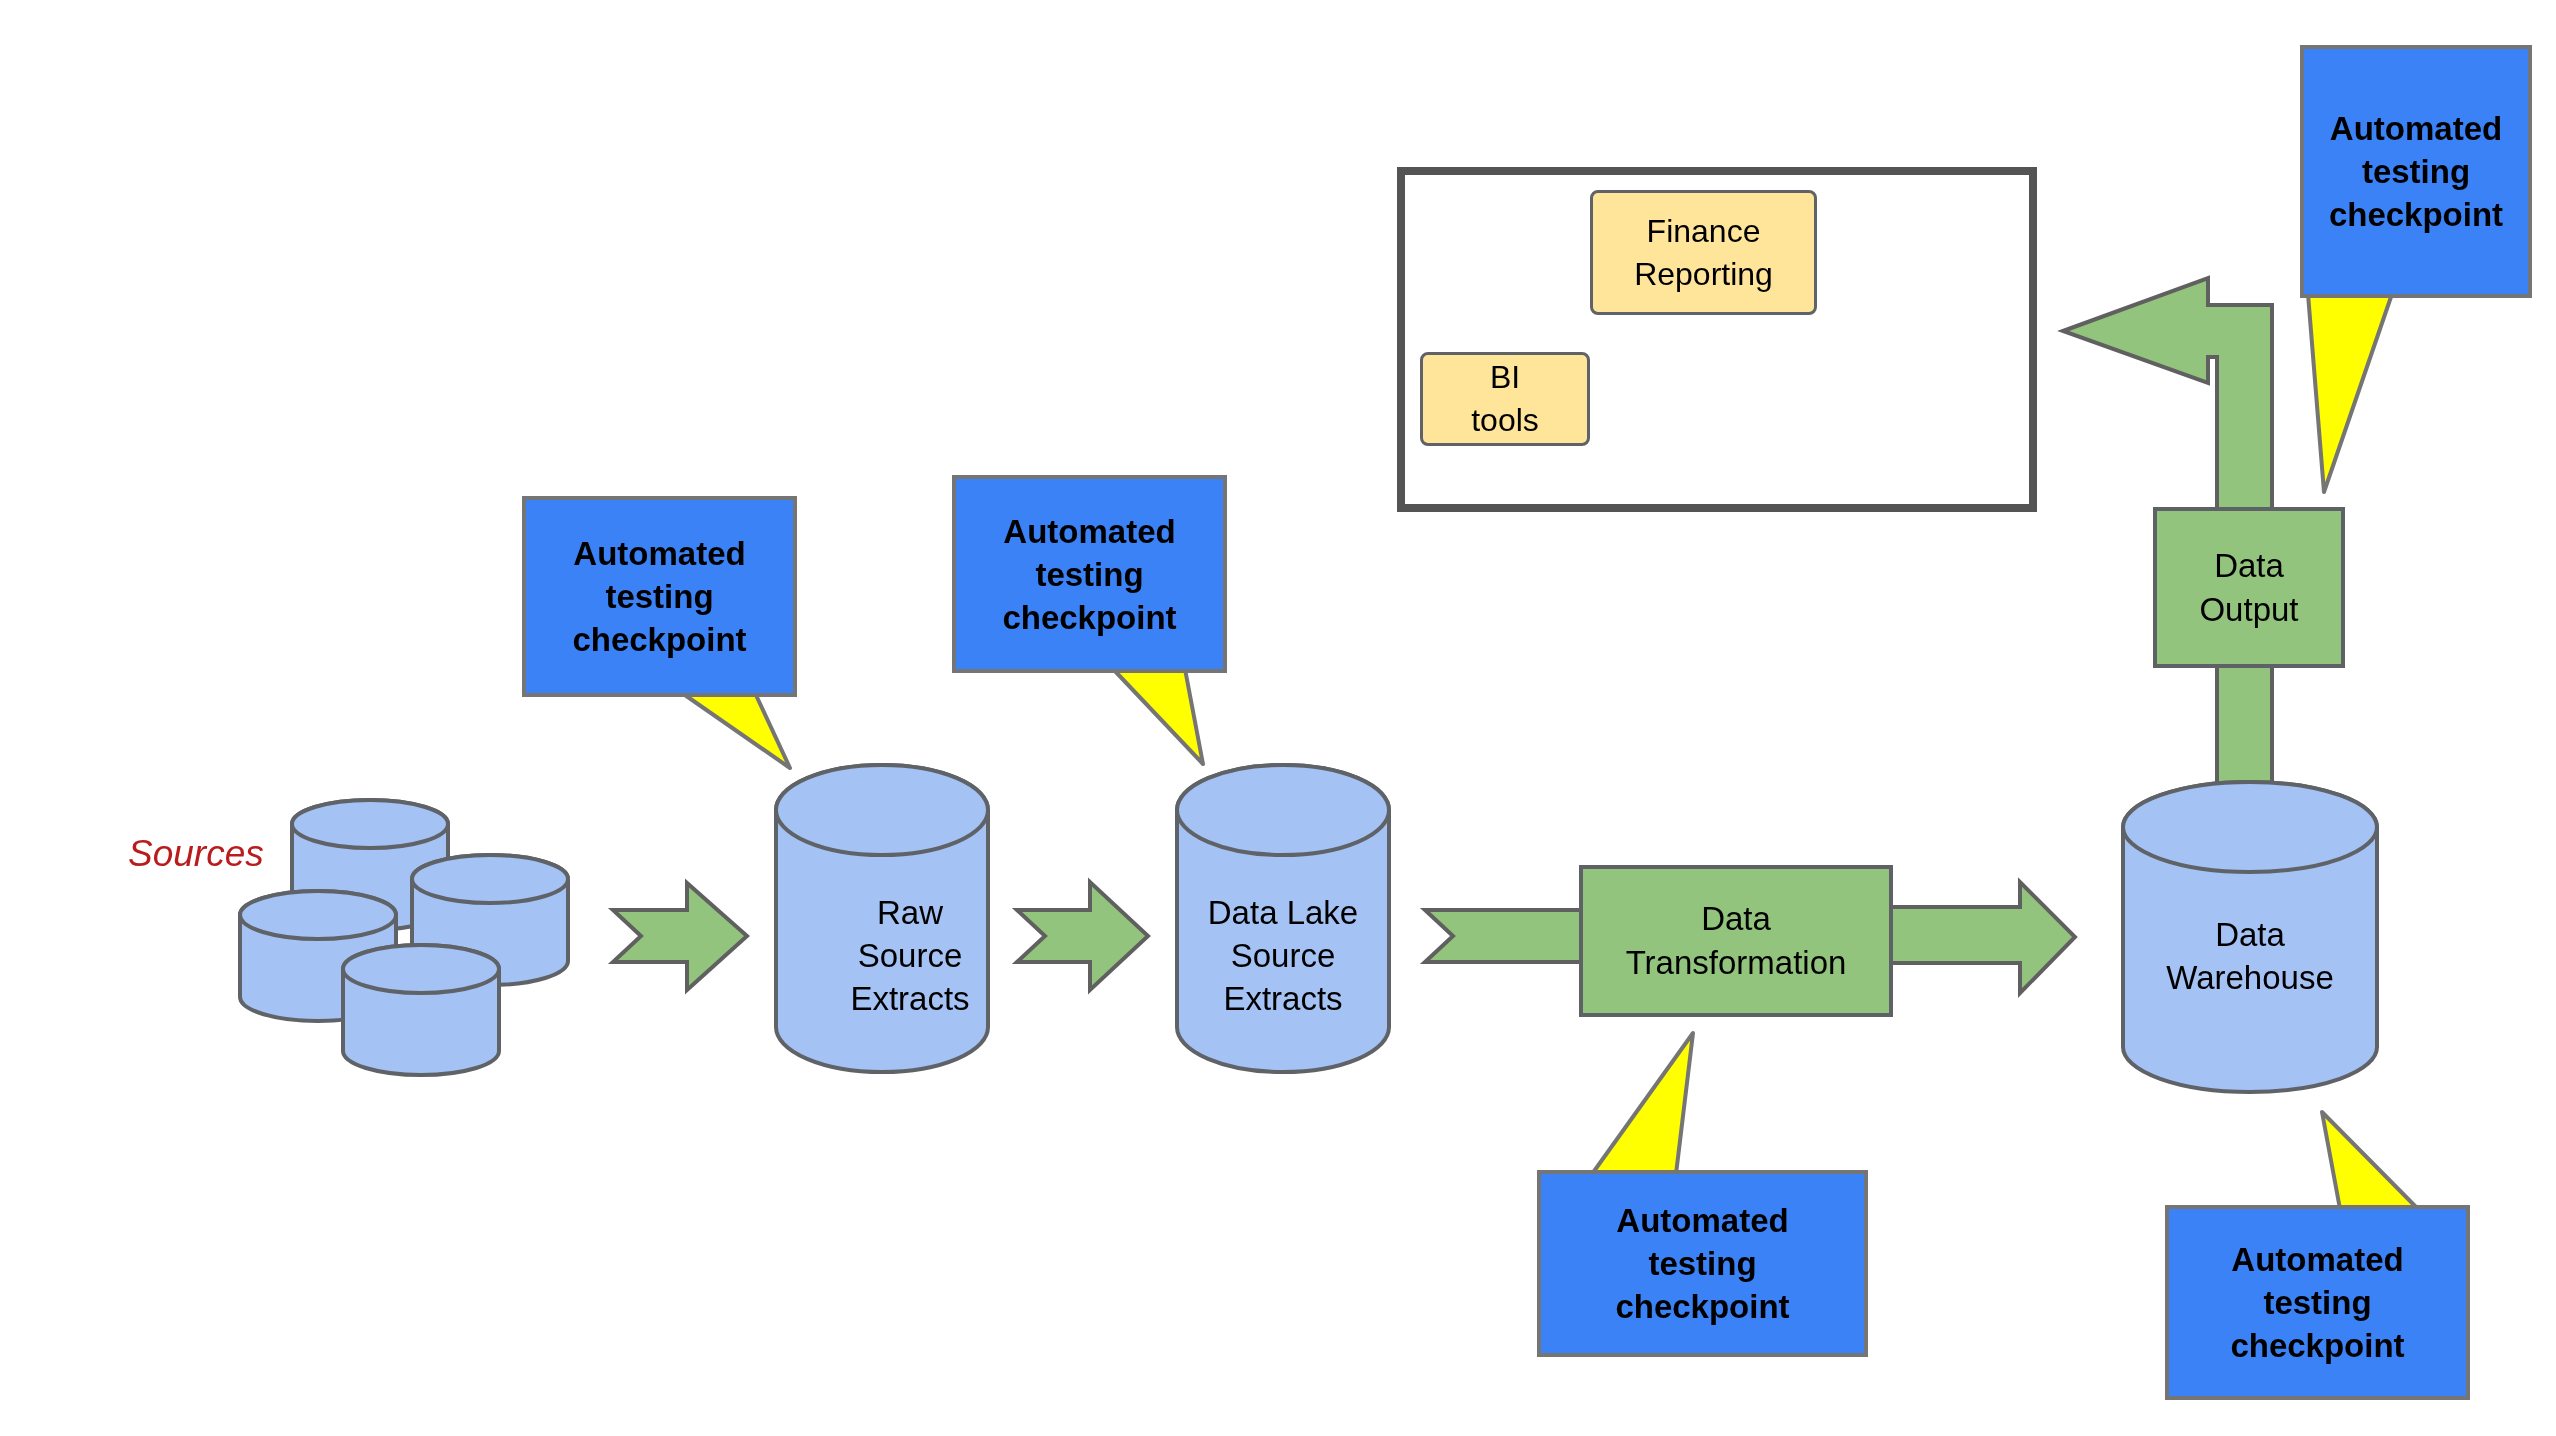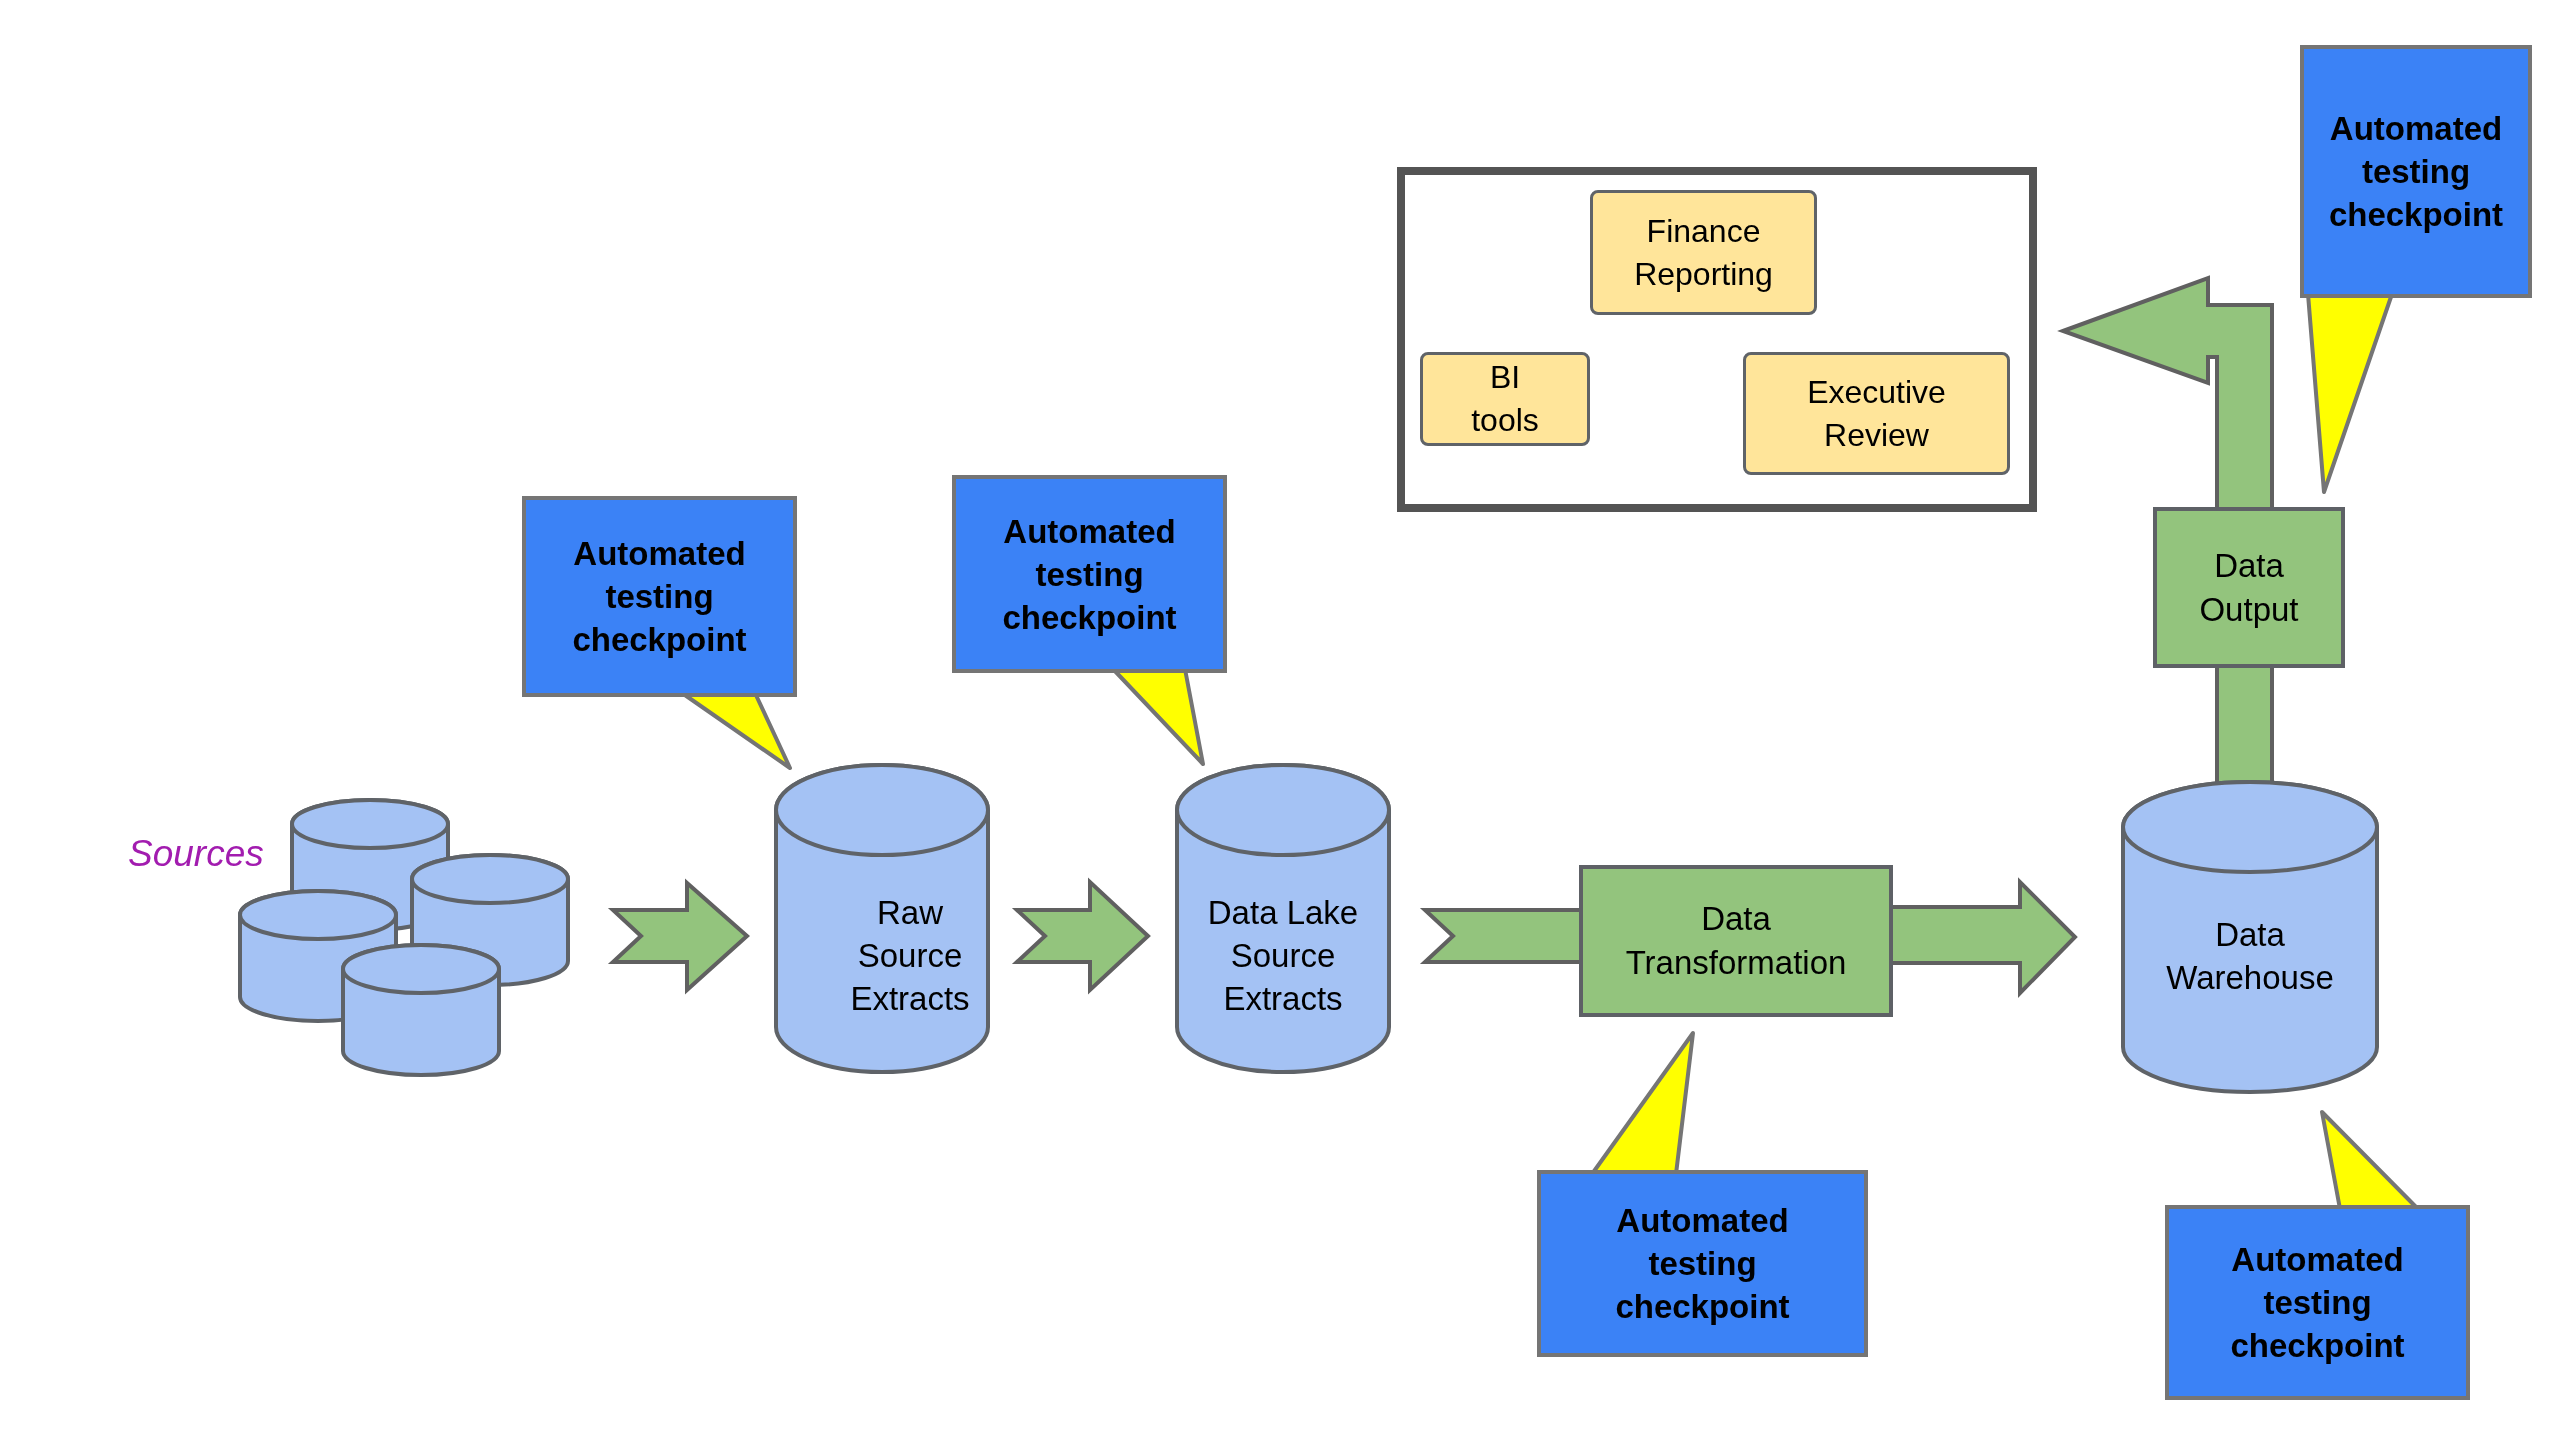--- a/index.html
+++ b/index.html
@@ -6,21 +6,21 @@
   #stage{
     position:relative;width:2556px;height:1436px;overflow:hidden;background:#ffffff;
     font-family:"Liberation Sans",sans-serif;color:#000;
   }
   #shapes{position:absolute;left:0;top:0;z-index:1;}
   .label{
     position:absolute;z-index:3;display:flex;align-items:center;justify-content:center;
     text-align:center;white-space:pre-line;font-size:33px;line-height:43px;color:#000;
   }
   .sources-label{
-    position:absolute;z-index:3;font-style:italic;font-size:37px;line-height:40px;color:#a21caf;
+    position:absolute;z-index:3;font-style:italic;font-size:37px;line-height:40px;color:#b91c1c;
   }
   .process-box{
     position:absolute;z-index:2;box-sizing:border-box;background:#93c47d;border:4px solid #5e6166;
     display:flex;align-items:center;justify-content:center;text-align:center;
     white-space:pre-line;font-size:33px;line-height:44px;
   }
   .consumer-box{
     position:absolute;z-index:2;box-sizing:border-box;background:#ffffff;border:8px solid #545454;
   }
   .chip{
@@ -117,22 +117,20 @@
 Output</div>
 
   <div class="consumer-box" style="left:1397px;top:167px;width:640px;height:345px;"></div>
 
   <div class="chip" style="left:1590px;top:190px;width:227px;height:125px;">Finance
 Reporting</div>
 
   <div class="chip" style="left:1420px;top:352px;width:170px;height:94px;">BI
 tools</div>
 
-  <div class="chip" style="left:1743px;top:352px;width:267px;height:123px;">Executive
-Review</div>
 
   <div class="callout" style="left:522px;top:496px;width:275px;height:201px;">Automated
 testing
 checkpoint</div>
 
   <div class="callout" style="left:952px;top:475px;width:275px;height:198px;">Automated
 testing
 checkpoint</div>
 
   <div class="callout" style="left:2300px;top:45px;width:232px;height:253px;">Automated

